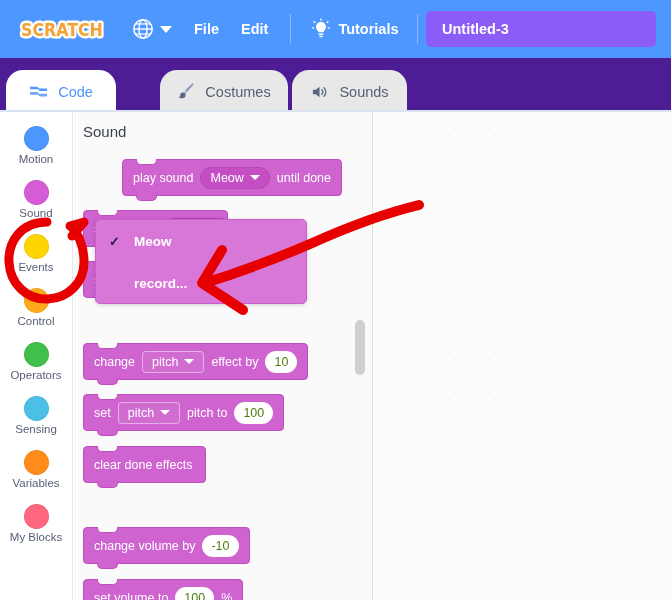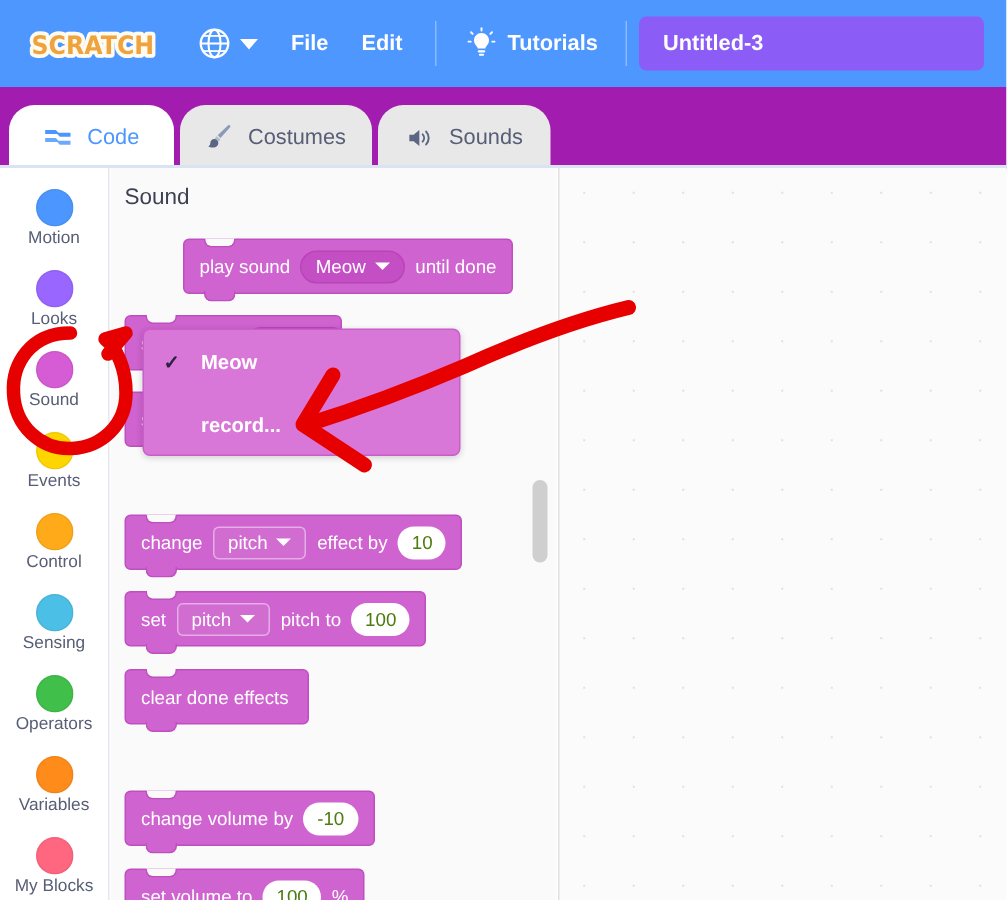--- a/index.html
+++ b/index.html
@@ -59,33 +59,33 @@
     color: #ffffff; font-size: 14.5px; font-weight: bold;
     display: flex; align-items: center;
     padding-left: 16px;
     cursor: text;
   }
 
   
   .tabrow {
     position: absolute; top: 58px; left: 0;
     width: 671px; height: 55px;
-    background: #a21caf;
+    background: #4c1d95;
   }
   .tab {
     position: absolute; top: 12px;
     height: 43px;
     border-radius: 17px 17px 0 0;
     display: flex; align-items: center; justify-content: center;
     gap: 9px;
     font-size: 14.5px;
     color: #575e75;
     cursor: pointer;
   }
-  .tab.inactive { background: #e8e8e8; }
+  .tab.inactive { background: #e8e8e8; margin-left: 40px; }
   .tab.active { background: #ffffff; color: #4c97ff; }
   #tab-code    { left: 6px;   width: 110px; }
   #tab-costumes{ left: 120px; width: 128px; }
   #tab-sounds  { left: 252px; width: 115px; }
 
   .icon-code  { width: 20px; height: 16px; }
   .icon-brush { width: 19px; height: 19px; }
   .icon-snd   { width: 20px; height: 16px; }
 
   
@@ -328,43 +328,39 @@
     </div>
   </div>
 
   <div class="workspace">
 
     <div class="catbar">
       <div class="cat">
         <span class="cat-dot" style="background:#4c97ff"></span>
         <span class="cat-label">Motion</span>
       </div>
-      <div class="cat">
-        <span class="cat-dot" style="background:#9966ff"></span>
-        <span class="cat-label">Looks</span>
-      </div>
       <div class="cat selected">
         <span class="cat-dot" style="background:#d65cd6"></span>
         <span class="cat-label">Sound</span>
       </div>
       <div class="cat">
         <span class="cat-dot" style="background:#ffd500"></span>
         <span class="cat-label">Events</span>
       </div>
       <div class="cat">
         <span class="cat-dot" style="background:#ffab19"></span>
         <span class="cat-label">Control</span>
       </div>
       <div class="cat">
+        <span class="cat-dot" style="background:#40bf4a"></span>
+        <span class="cat-label">Operators</span>
+      </div>
+      <div class="cat">
         <span class="cat-dot" style="background:#4cbfe6"></span>
         <span class="cat-label">Sensing</span>
-      </div>
-      <div class="cat">
-        <span class="cat-dot" style="background:#40bf4a"></span>
-        <span class="cat-label">Operators</span>
       </div>
       <div class="cat">
         <span class="cat-dot" style="background:#ff8c1a"></span>
         <span class="cat-label">Variables</span>
       </div>
       <div class="cat">
         <span class="cat-dot" style="background:#ff6680"></span>
         <span class="cat-label">My Blocks</span>
       </div>
     </div>

